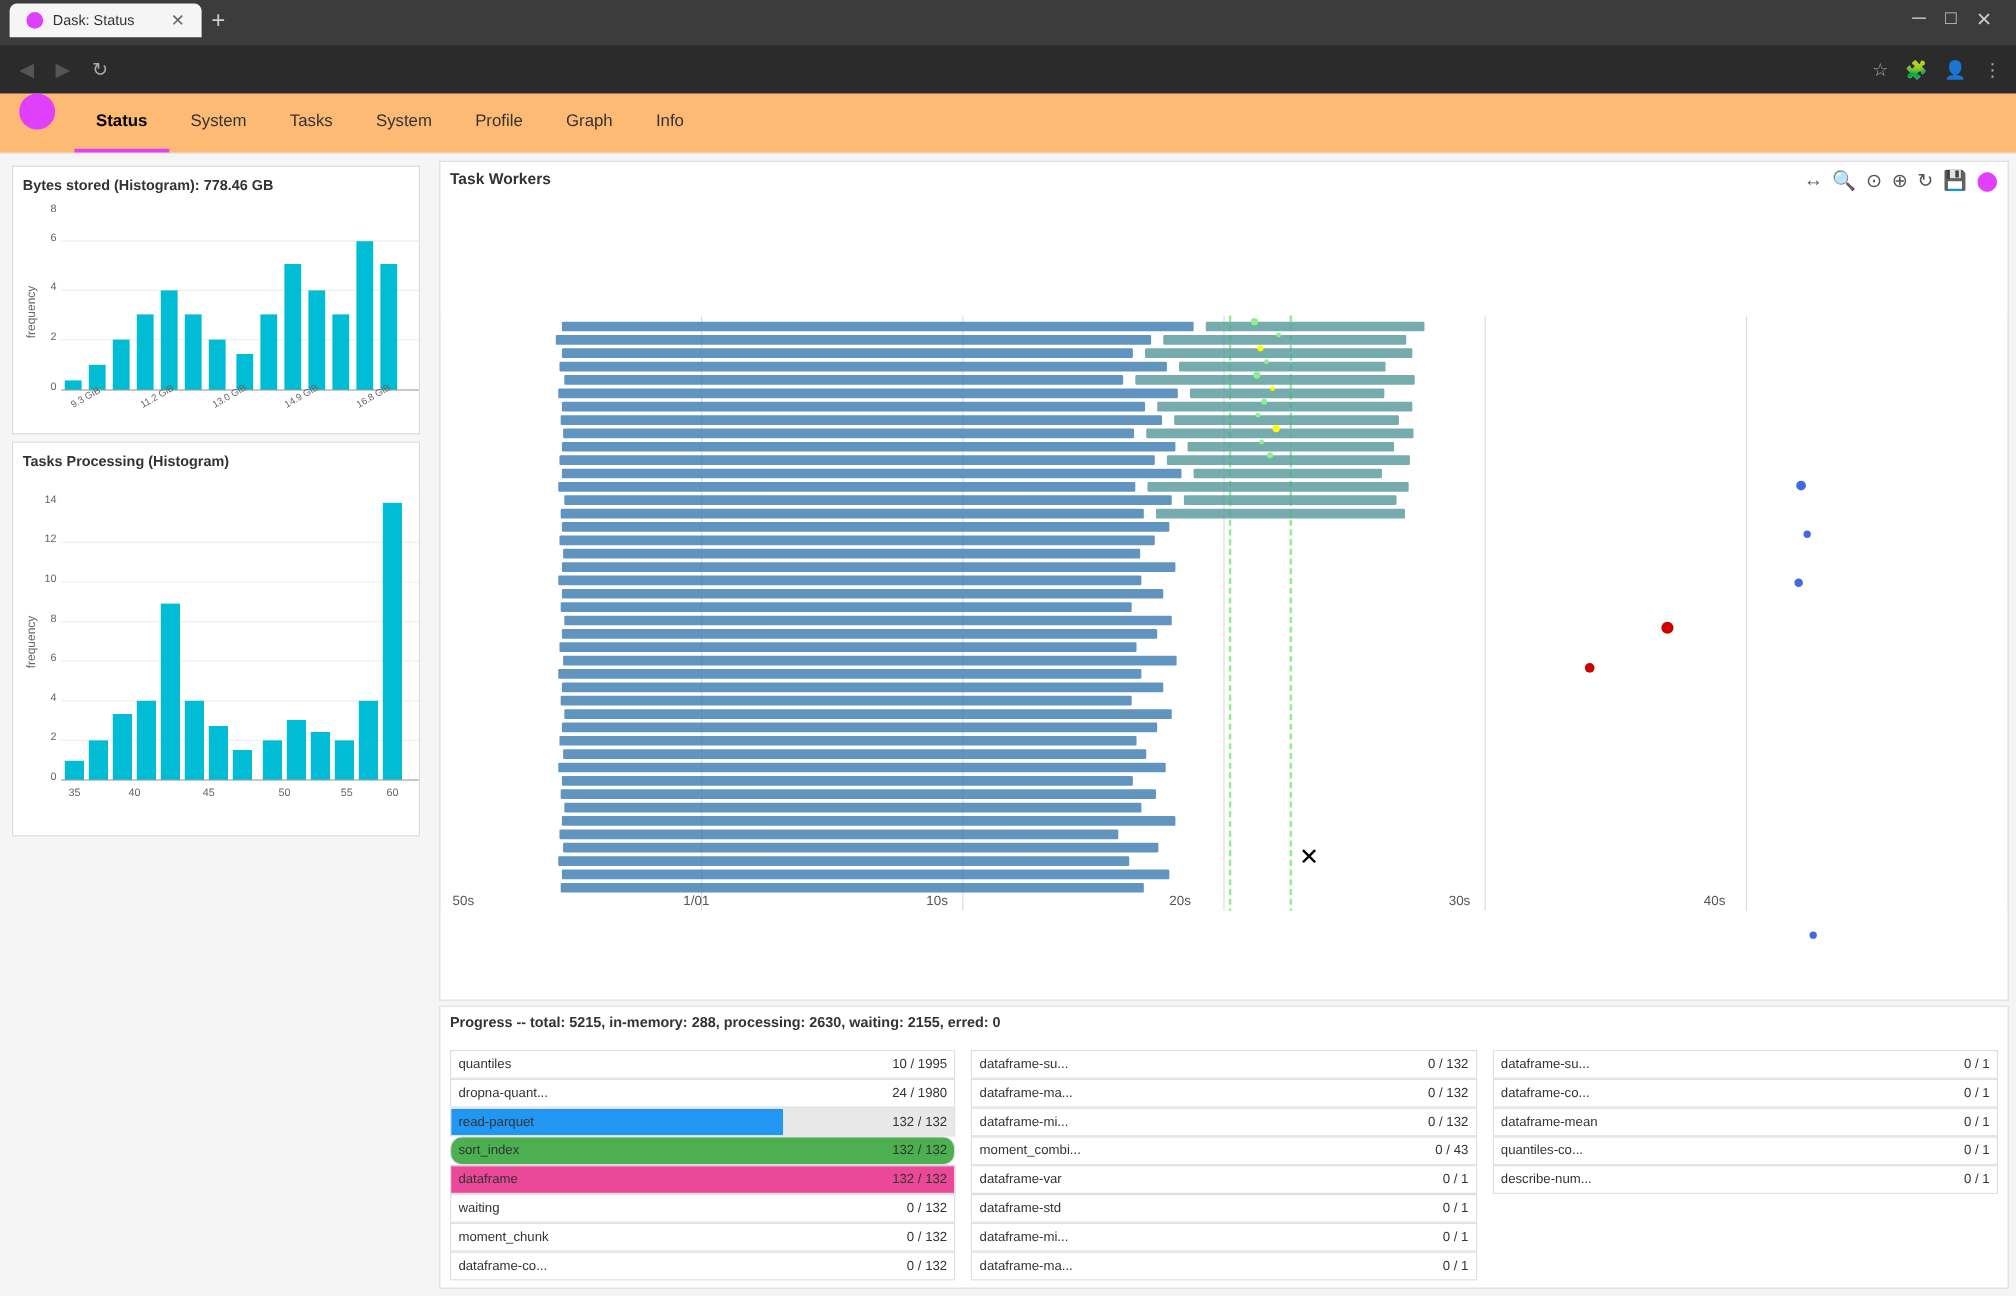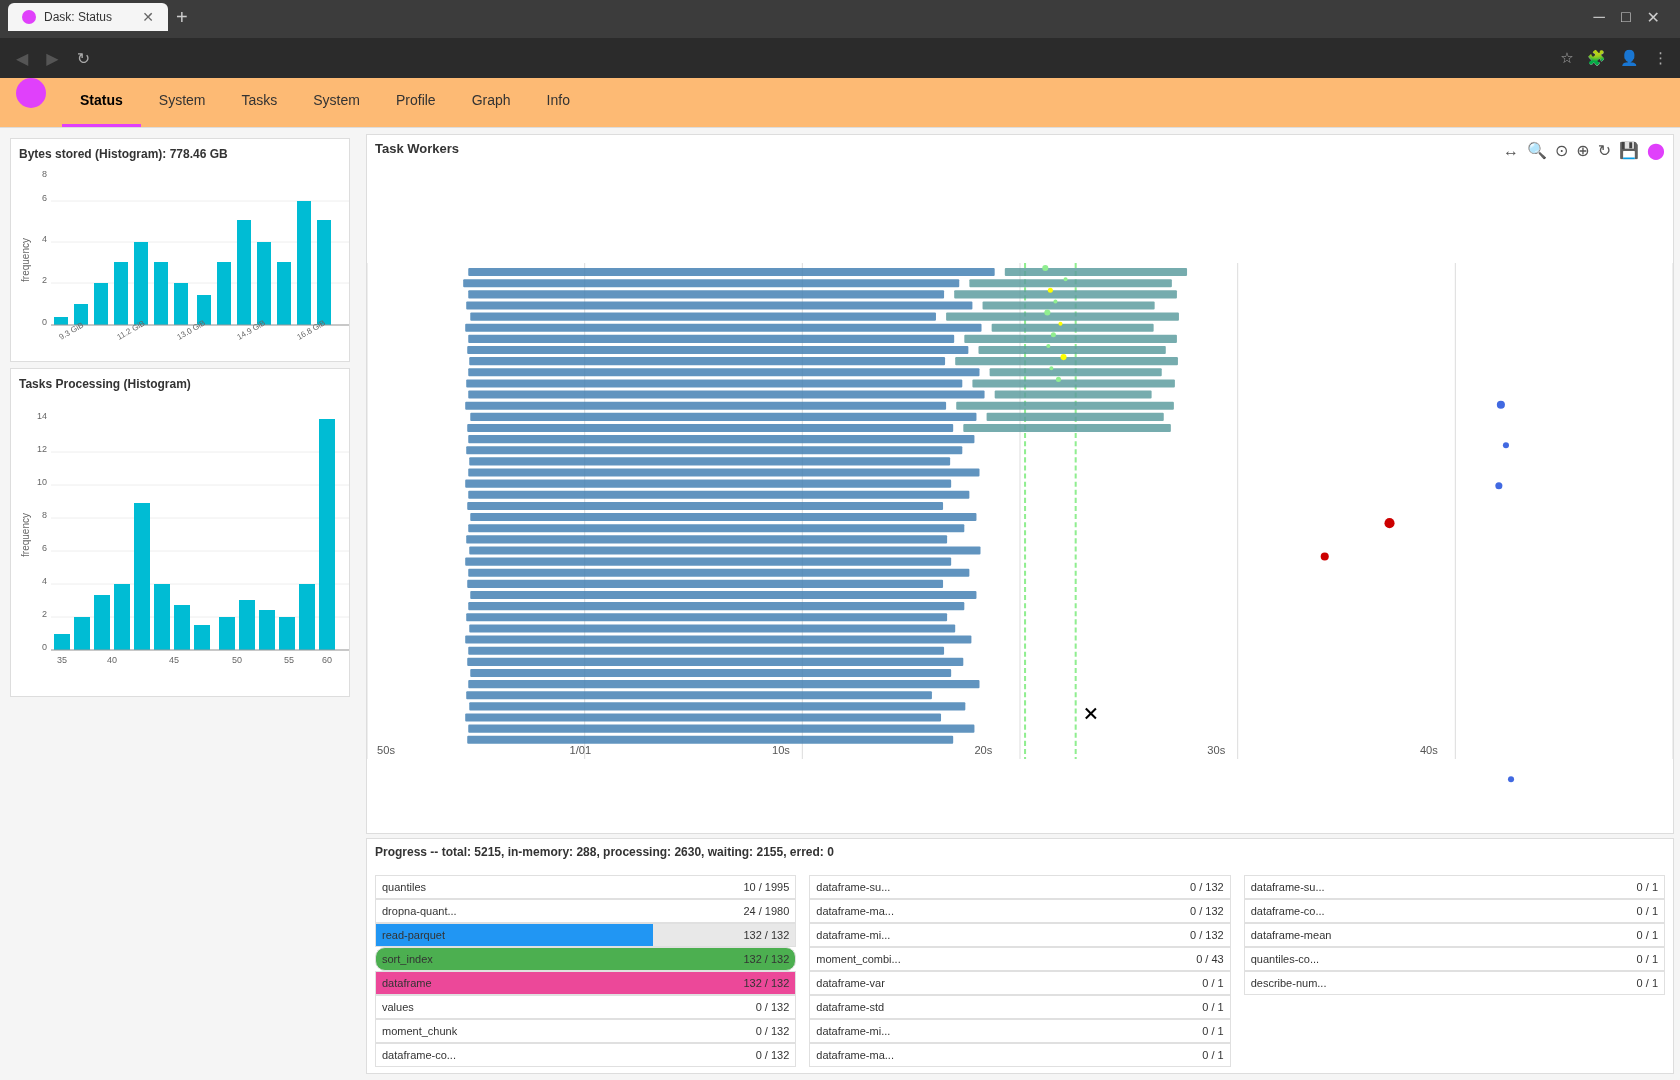--- a/index.html
+++ b/index.html
@@ -384,21 +384,21 @@
           </div>
           <div class="progress-item" style="background:#4caf50;border-radius:10px;">
             <span class="task-name">sort_index</span>
             <span class="task-count">132 / 132</span>
           </div>
           <div class="progress-item" style="background:#ec4899;align-items:center;">
             <span class="task-name">dataframe</span>
             <span class="task-count">132 / 132</span>
           </div>
           <div class="progress-item">
-            <span class="task-name">values</span>
+            <span class="task-name">waiting</span>
             <span class="task-count">0 / 132</span>
           </div>
           <div class="progress-item">
             <span class="task-name">moment_chunk</span>
             <span class="task-count">0 / 132</span>
           </div>
           <div class="progress-item">
             <span class="task-name">dataframe-co...</span>
             <span class="task-count">0 / 132</span>
           </div>

